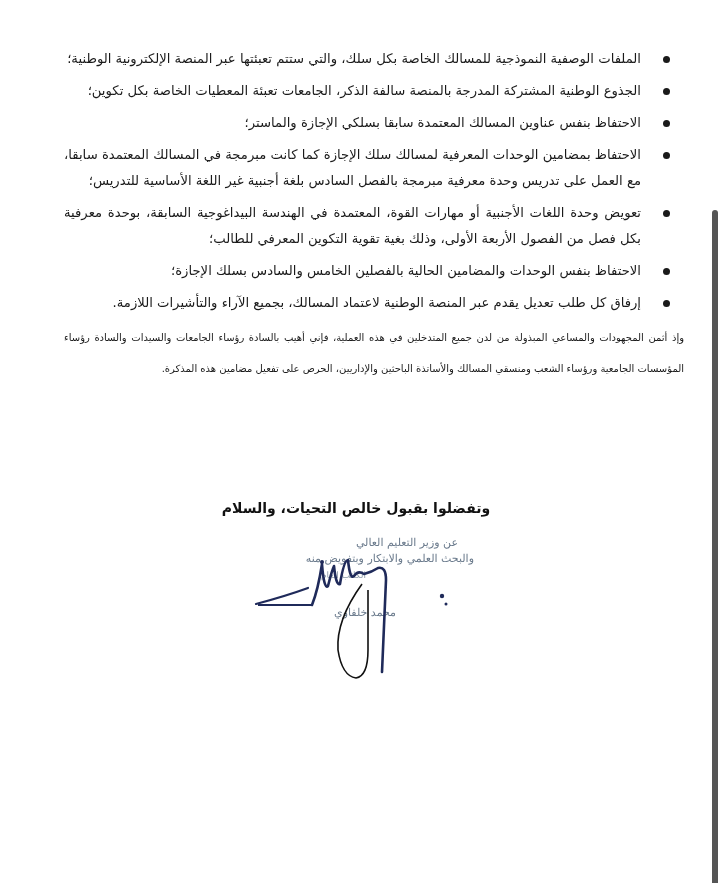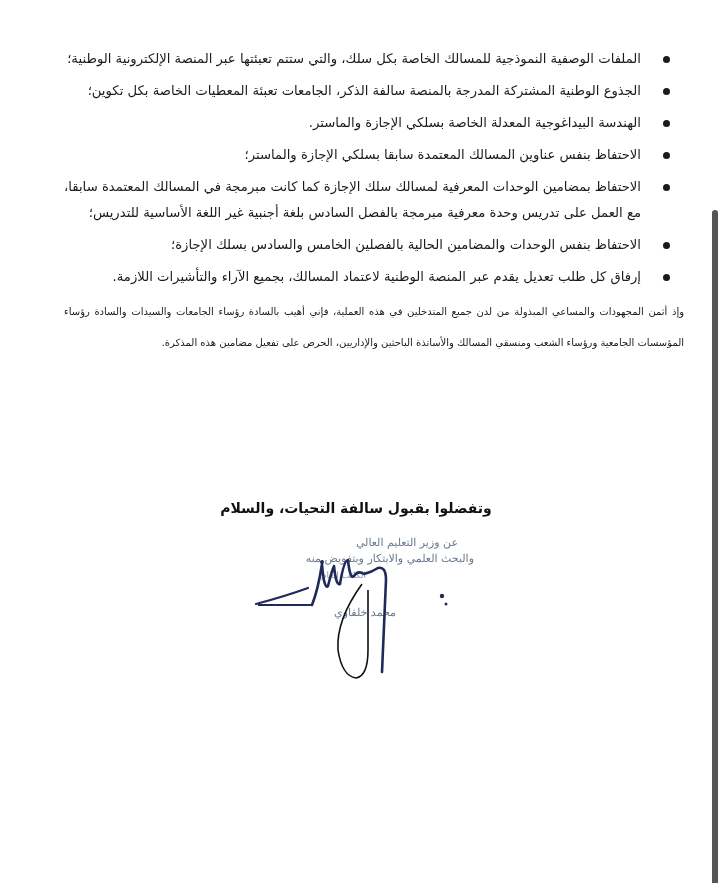--- a/index.html
+++ b/index.html
@@ -118,50 +118,50 @@
 
     <ul class="bullets group1">
       <li>
         <span class="bullet"></span>
         <span class="txt">الملفات الوصفية النموذجية للمسالك الخاصة بكل سلك، والتي ستتم تعبئتها عبر المنصة الإلكترونية الوطنية؛</span>
       </li>
       <li>
         <span class="bullet"></span>
         <span class="txt">الجذوع الوطنية المشتركة المدرجة بالمنصة سالفة الذكر، الجامعات تعبئة المعطيات الخاصة بكل تكوين؛</span>
       </li>
-      <li>
-        <span class="bullet"></span>
-        <span class="txt">الهندسة البيداغوجية المعدلة الخاصة بسلكي الإجازة والماستر.</span>
-      </li>
     </ul>
 
 
     <ul class="bullets group2">
       <li>
         <span class="bullet"></span>
         <span class="txt">الاحتفاظ بنفس عناوين المسالك المعتمدة سابقا بسلكي الإجازة والماستر؛</span>
       </li>
       <li>
         <span class="bullet"></span>
         <span class="txt">الاحتفاظ بمضامين الوحدات المعرفية لمسالك سلك الإجازة كما كانت مبرمجة في المسالك المعتمدة سابقا، مع العمل على تدريس وحدة معرفية مبرمجة بالفصل السادس بلغة أجنبية غير اللغة الأساسية للتدريس؛</span>
       </li>
       <li>
         <span class="bullet"></span>
+        <span class="txt">تعويض وحدة اللغات الأجنبية أو مهارات القوة، المعتمدة في الهندسة البيداغوجية السابقة، بوحدة معرفية بكل فصل من الفصول الأربعة الأولى، وذلك بغية تقوية التكوين المعرفي للطالب؛</span>
+      </li>
+      <li>
+        <span class="bullet"></span>
         <span class="txt">الاحتفاظ بنفس الوحدات والمضامين الحالية بالفصلين الخامس والسادس بسلك الإجازة؛</span>
       </li>
       <li>
         <span class="bullet"></span>
         <span class="txt">إرفاق كل طلب تعديل يقدم عبر المنصة الوطنية لاعتماد المسالك، بجميع الآراء والتأشيرات اللازمة.</span>
       </li>
     </ul>
 
     <p class="closing">وإذ أثمن المجهودات والمساعي المبذولة من لدن جميع المتدخلين في هذه العملية، فإني أهيب بالسادة رؤساء الجامعات والسيدات والسادة رؤساء المؤسسات الجامعية ورؤساء الشعب ومنسقي المسالك والأساتذة الباحثين والإداريين، الحرص على تفعيل مضامين هذه المذكرة.</p>
   </div>
 
-  <div class="salutation">وتفضلوا بقبول سالفة التحيات، والسلام</div>
+  <div class="salutation">وتفضلوا بقبول خالص التحيات، والسلام</div>
 
   <div class="signature">
     <span class="sig-line l1">عن وزير التعليم العالي</span>
     <span class="sig-line l2">والبحث العلمي والابتكار وبتفويض منه</span>
     <span class="sig-line l3">الكاتب العام</span>
     <span class="sig-line l4">محمد خلفاوي</span>
     <svg width="230" height="150" viewBox="0 0 230 150" style="position:absolute;left:0;top:0;">
 
       <path d="M 10 74 Q 40 66 62 58" stroke="#1f2a5a" stroke-width="2.2" fill="none" stroke-linecap="round"></path>
       <path d="M 12 75 L 66 75" stroke="#1f2a5a" stroke-width="1.8" fill="none"></path>

